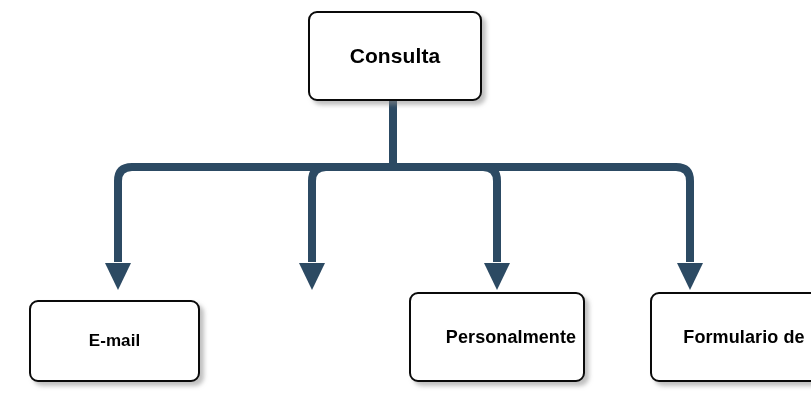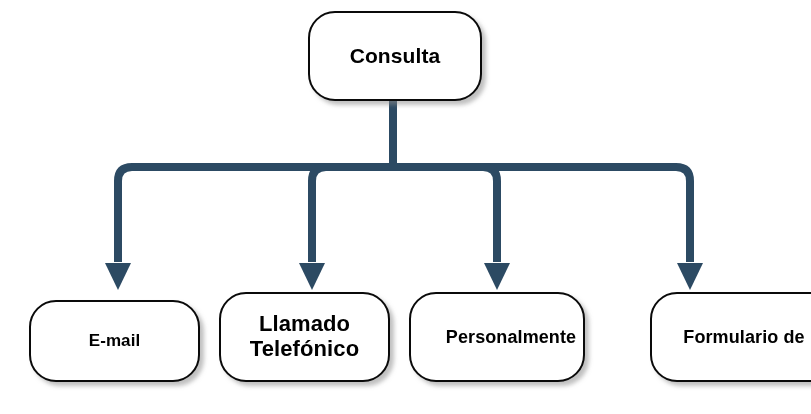--- a/index.html
+++ b/index.html
@@ -22,21 +22,21 @@
     left: 0;
     top: 0;
     width: 811px;
     height: 414px;
   }
   .node {
     position: absolute;
     box-sizing: border-box;
     background: #ffffff;
     border: 2.6px solid #0a0a0a;
-    border-radius: 27px;
+    border-radius: 9px;
     box-shadow: 4px 4px 4px rgba(140, 140, 140, 0.55);
     display: flex;
     align-items: center;
     justify-content: center;
     text-align: center;
     z-index: 3;
   }
   .node-label {
     font-weight: bold;
     color: #000000;
@@ -112,26 +112,20 @@
   </svg>
 
   <div class="node" id="node-consulta">
     <span class="node-label">Consulta</span>
   </div>
 
   <div class="node" id="node-email">
     <span class="node-label">E-mail</span>
   </div>
 
-  <div class="node" id="node-llamado">
-    <span class="node-label">
-      <span>Llamado</span><br>
-      <span>Telefónico</span>
-    </span>
-  </div>
 
   <div class="node" id="node-personalmente">
     <span class="node-label">Personalmente</span>
   </div>
 
   <div class="node" id="node-formulario">
     <span class="node-label">
       <span>Formulario de</span><br>
     </span>
   </div>

